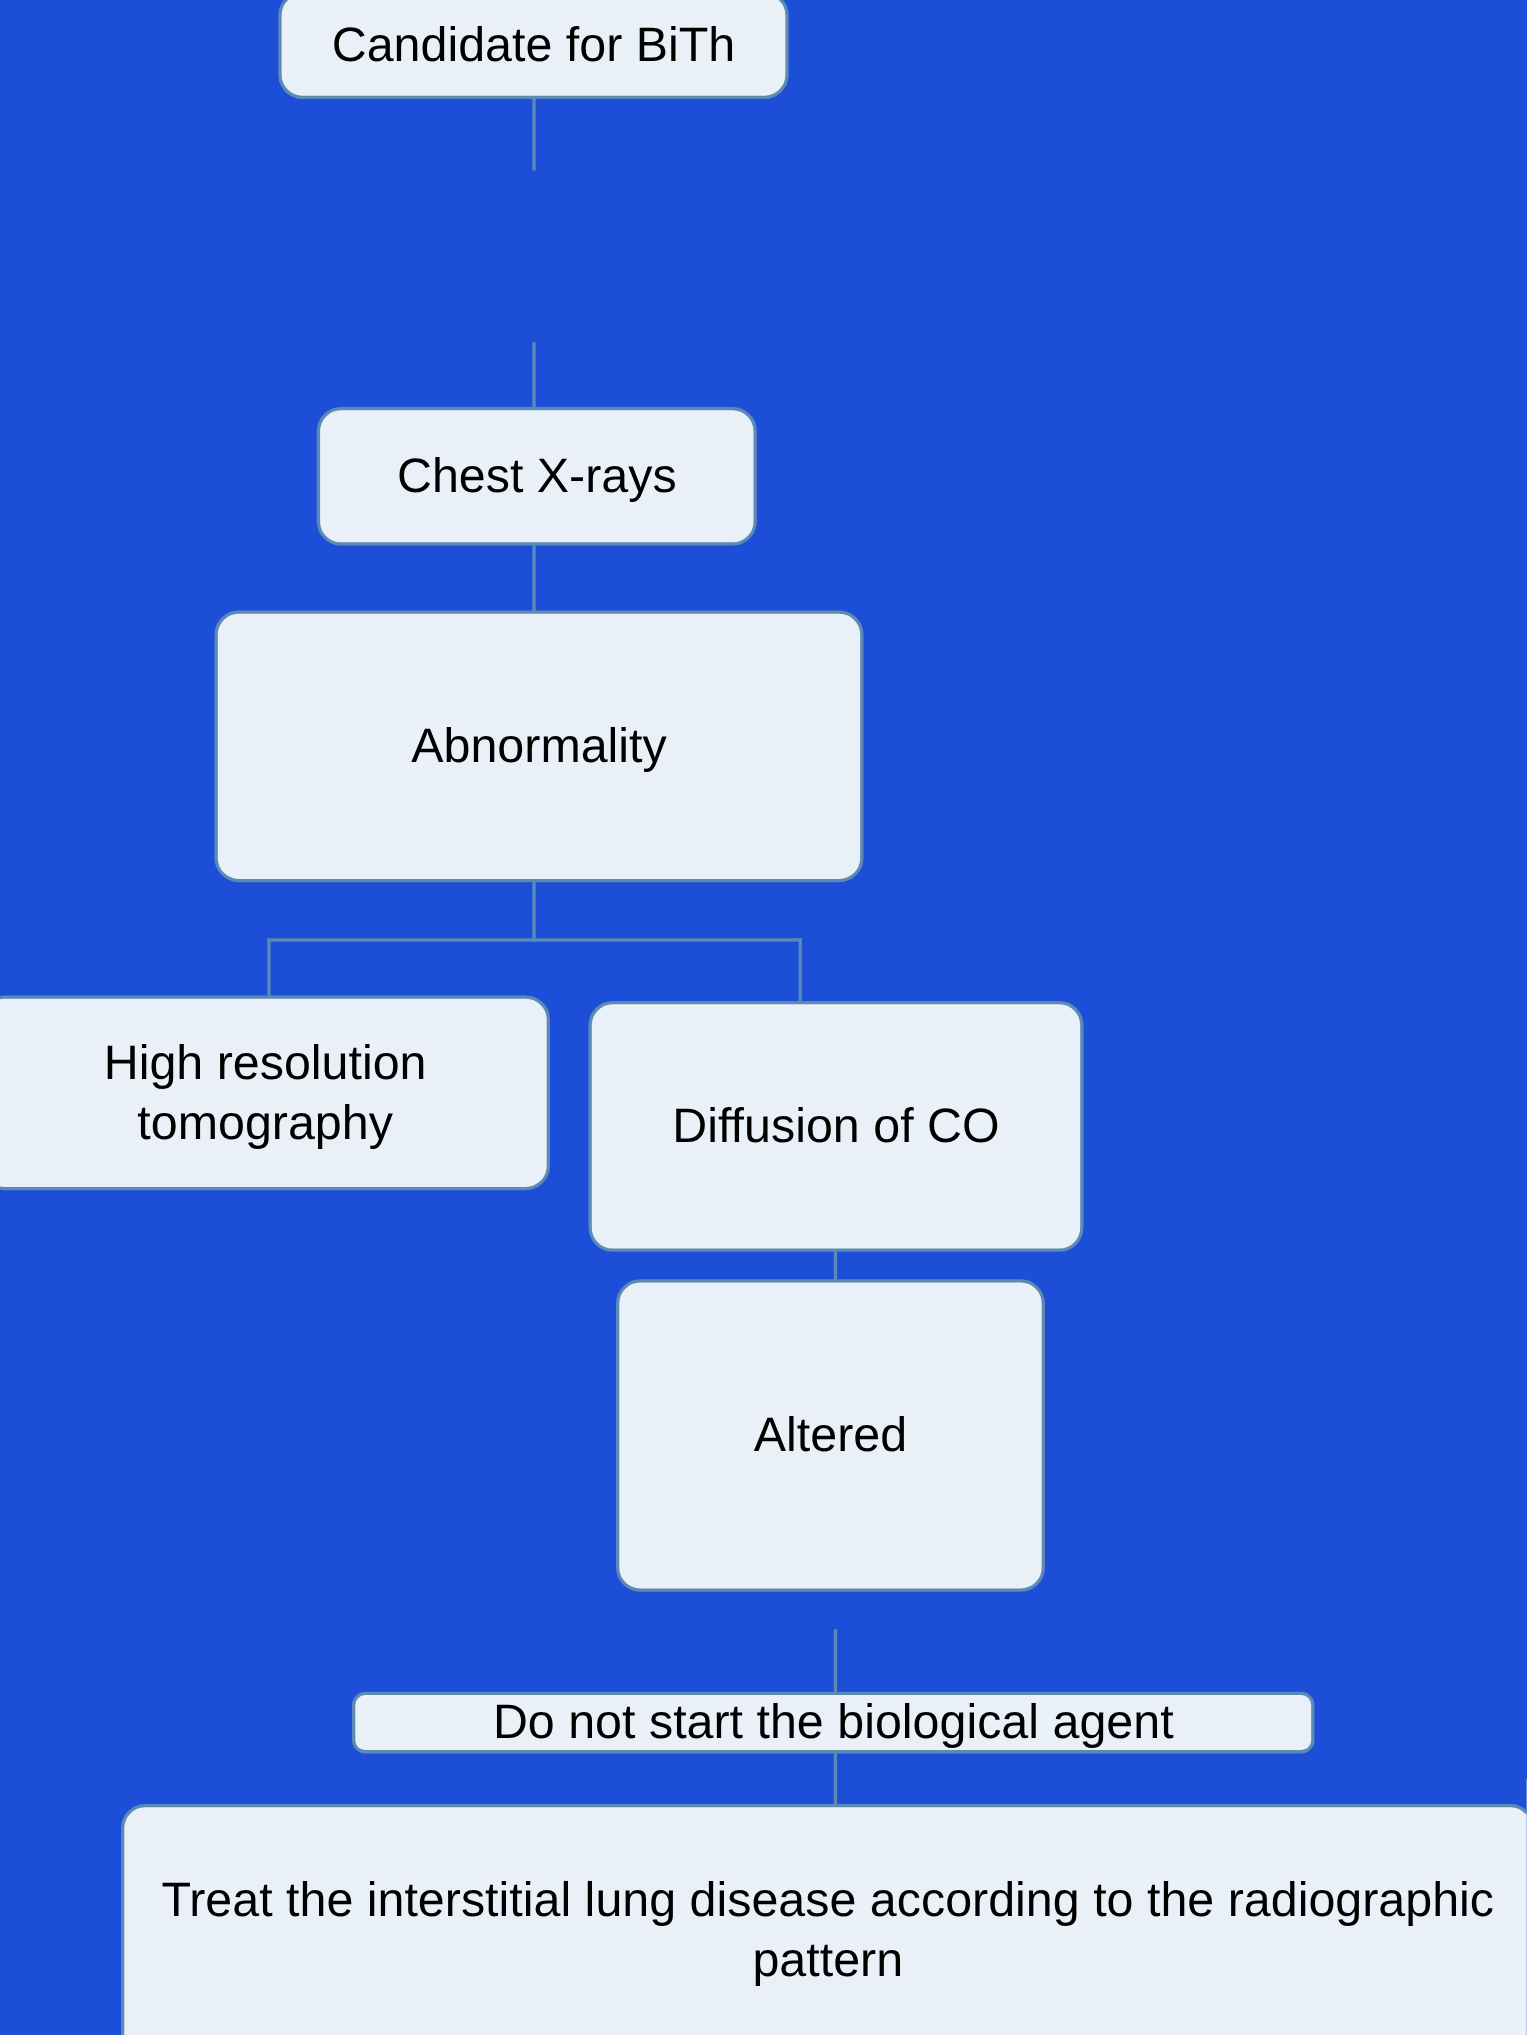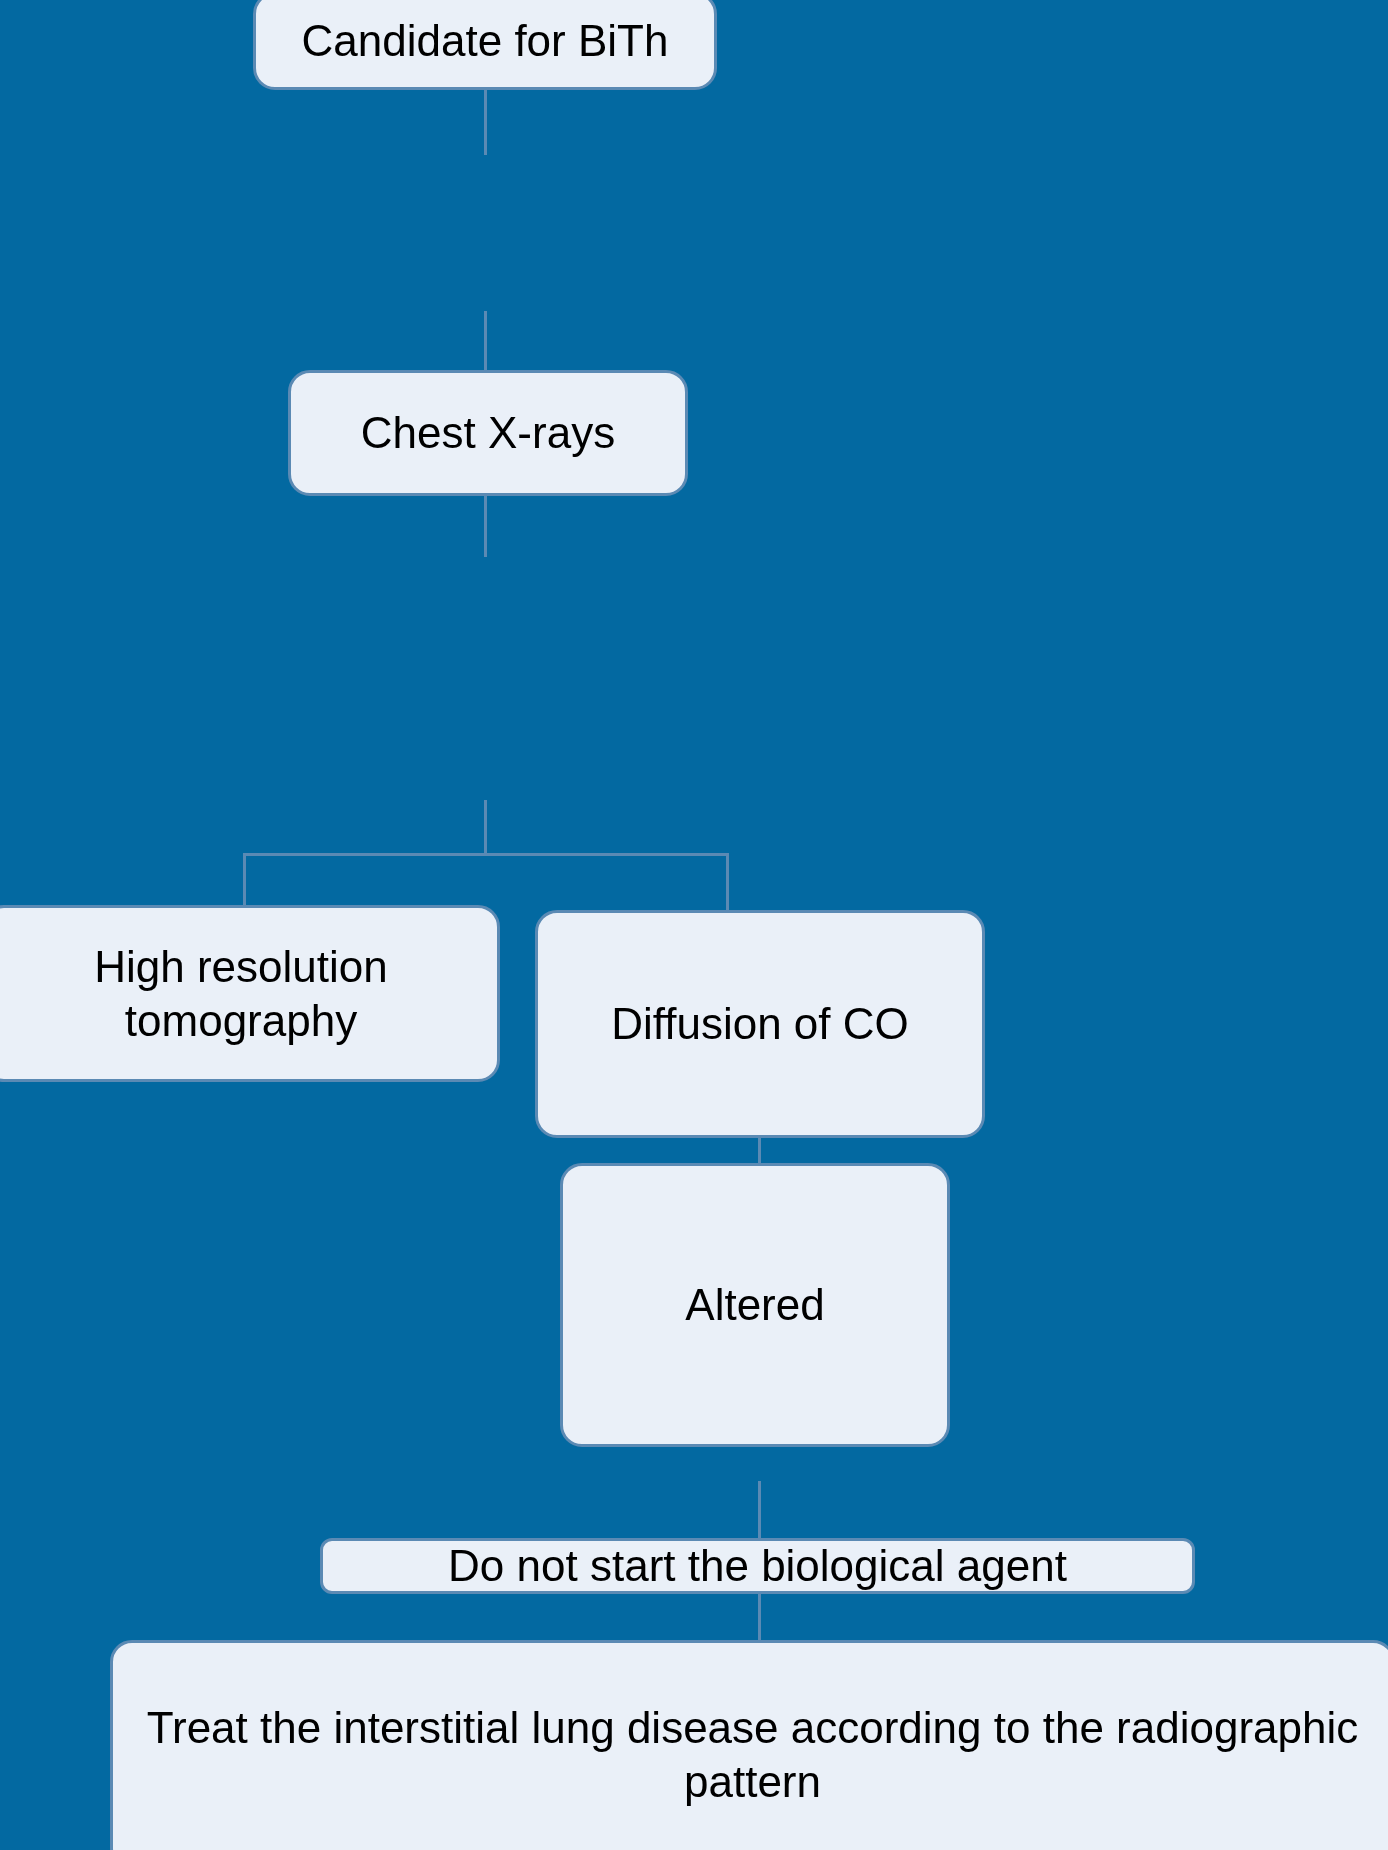--- a/index.html
+++ b/index.html
@@ -8,21 +8,21 @@
     background: #ffffff;
   }
   body {
     font-family: "Liberation Sans", sans-serif;
   }
   #canvas {
     position: relative;
     width: 1388px;
     height: 1850px;
     overflow: hidden;
-    background: #0369a1;
+    background: #1d4ed8;
   }
   .node {
     position: absolute;
     box-sizing: border-box;
     background: #eaf0f8;
     border: 3px solid #5b8ab4;
     border-radius: 22px;
     display: flex;
     align-items: center;
     justify-content: center;
@@ -80,20 +80,21 @@
   <div class="connector v-line" id="conn-fork-right"></div>
   <div class="connector v-line" id="conn-dlco-altered"></div>
   <div class="connector v-line" id="conn-altered-donotstart"></div>
   <div class="connector v-line" id="conn-donotstart-treat"></div>
 
   <div class="node" id="node-candidate">Candidate for BiTh</div>
 
 
   <div class="node" id="node-xray">Chest X-rays</div>
 
+  <div class="node" id="node-abnormality">Abnormality</div>
 
   <div class="node" id="node-hrct">High resolution tomography</div>
 
   <div class="node" id="node-dlco">Diffusion of CO</div>
 
   <div class="node" id="node-altered">Altered</div>
 
   <div class="node tiny-radius" id="node-donotstart">Do not start the biological agent</div>
 
   <div class="node" id="node-treat">Treat the interstitial lung disease according to the radiographic pattern</div>

